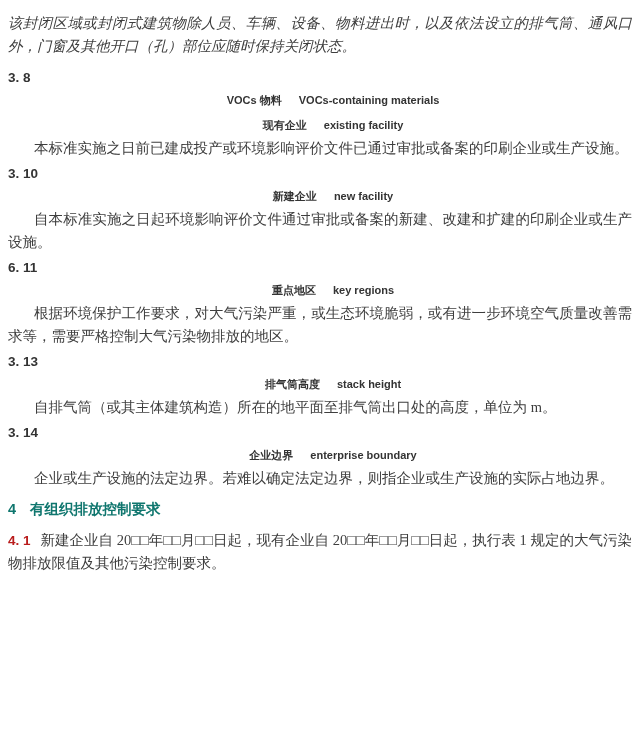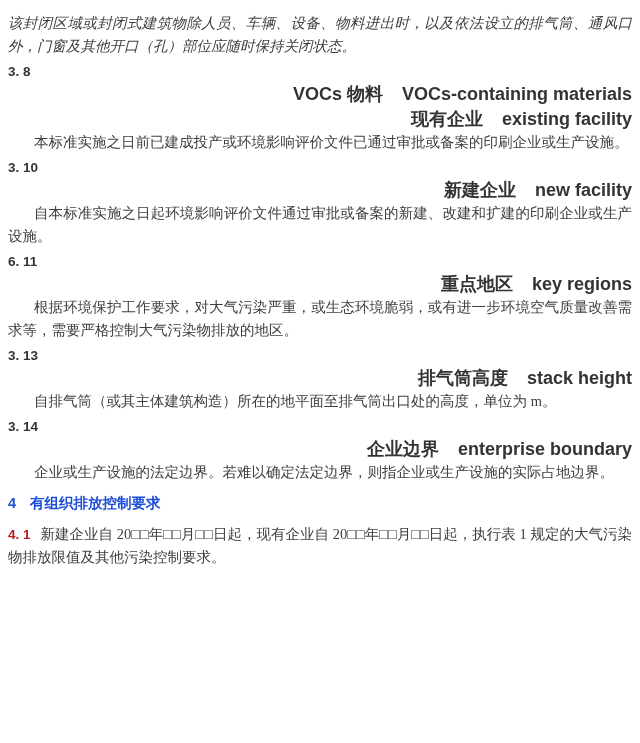--- a/index.html
+++ b/index.html
@@ -26,46 +26,46 @@
     text-indent: 26px;
   }
   .no-indent {
     text-indent: 0;
     font-style: italic;
   }
   .definition {
     margin-top: 2px;
   }
   .definition.first {
-    margin-top: 2px;
+    margin-top: 8px;
   }
   .clause-number {
     font-family: "Liberation Sans", "DejaVu Sans", sans-serif;
     font-weight: bold;
     font-size: 13.5px;
     color: #333333;
   }
   .term-line {
     padding-left: 26px;
     font-family: "Liberation Sans", "DejaVu Sans", sans-serif;
     font-weight: bold;
-    font-size: 18px;
+    font-size: 11px;
     color: #333333;
-    text-align: right;
+    text-align: center;
   }
   .term-en {
     margin-left: 14px;
   }
   .chapter-heading {
     margin-top: 8px;
     margin-bottom: 8px;
     font-family: "Liberation Sans", "DejaVu Sans", sans-serif;
     font-weight: bold;
     font-size: 14.5px;
-    color: #1d4ed8;
+    color: #0f766e;
     text-align: left;
   }
   .chapter-num {
     margin-right: 14px;
   }
   .clause41 {
     margin-top: 8px;
     text-indent: 0;
   }
   .clause41-num {

